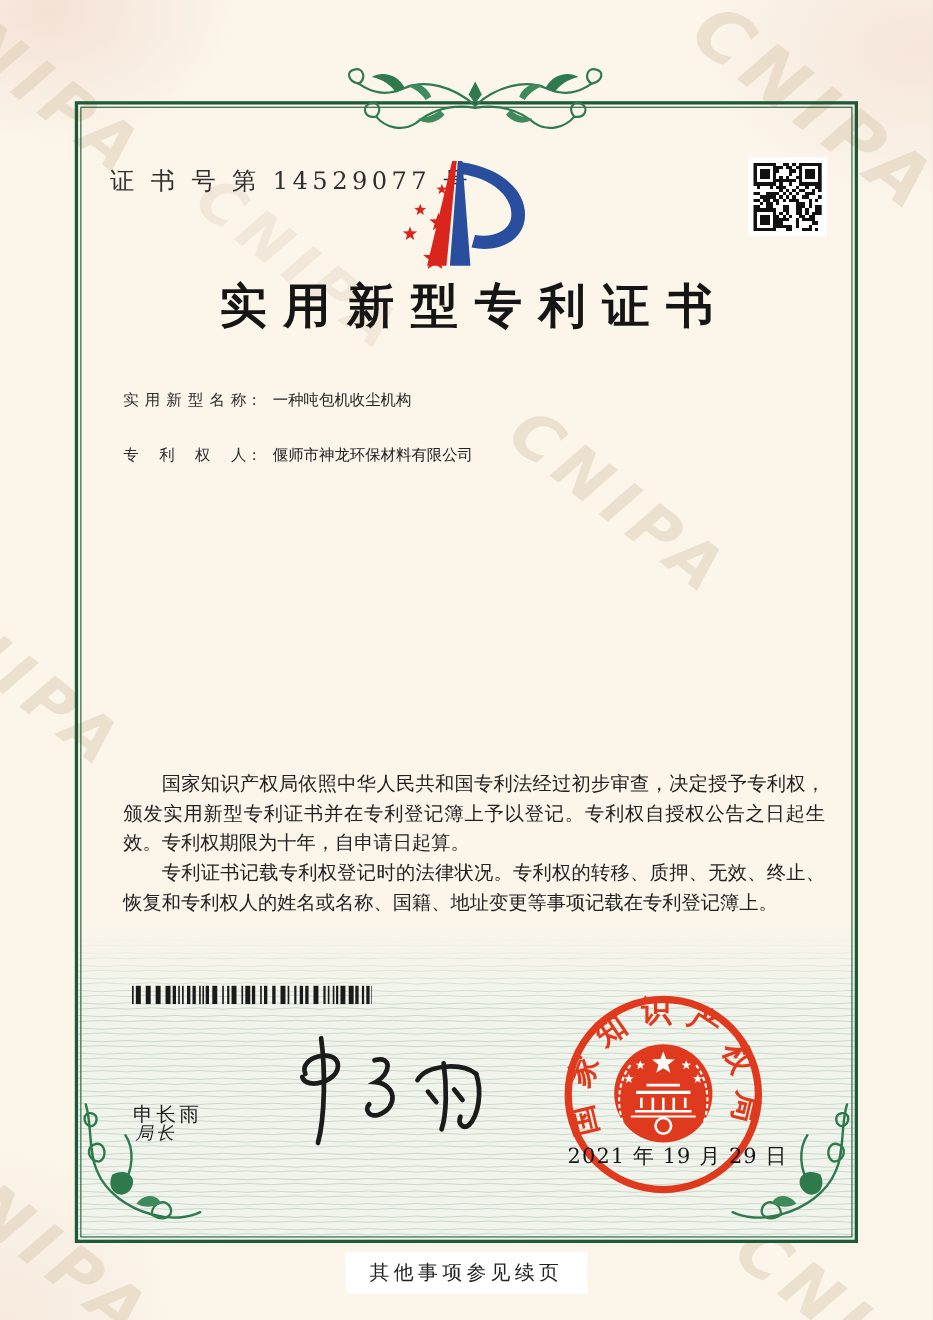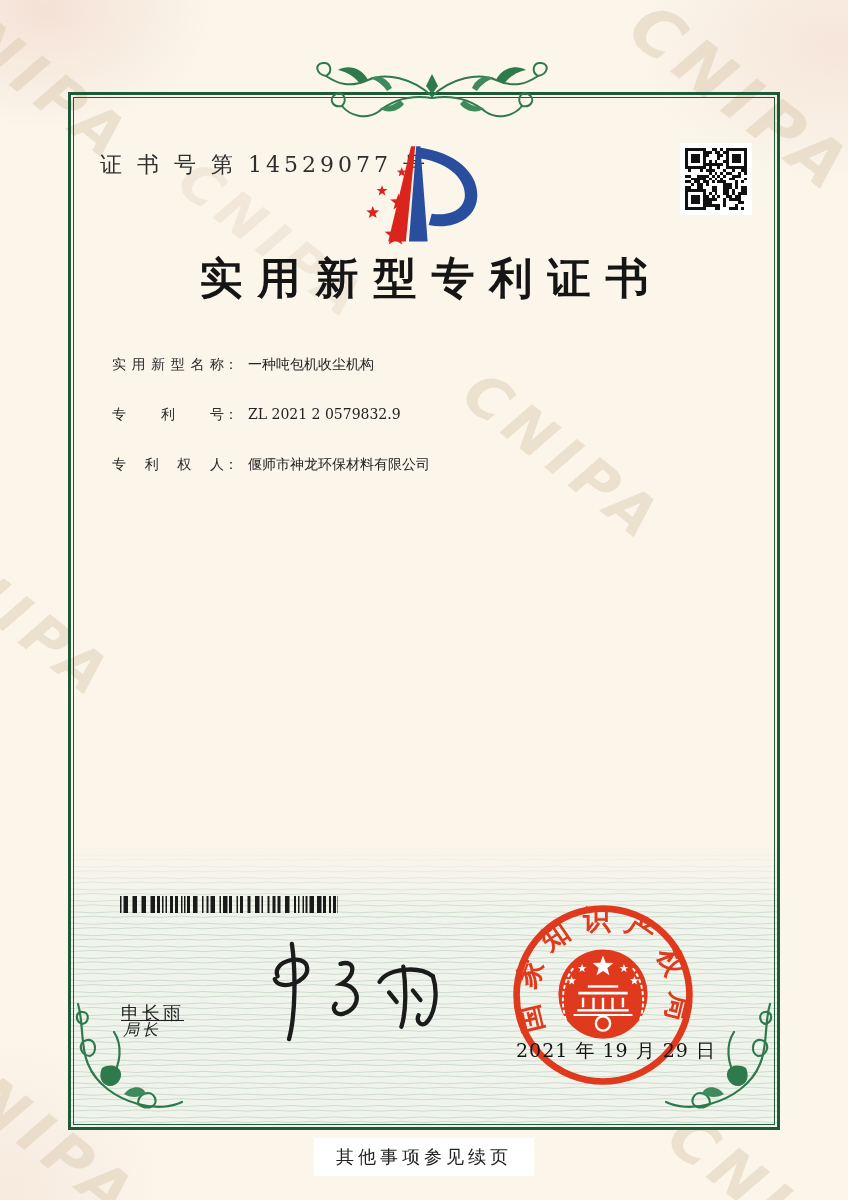--- a/index.html
+++ b/index.html
@@ -43,21 +43,21 @@
   .fvalue { margin-left:10px; color:#222; }
   .grant2 { position:absolute; left:320px; top:0; }
   
   .bodytext { position:absolute; left:112px; top:700px; width:638px;
     font-size:17.5px; line-height:27px; color:#222; text-align:justify; }
   .bodytext p { text-indent:2em; }
   
   .barcode { position:absolute; left:120px; top:896px; }
   
   .director-label { position:absolute; left:123px; top:1020px; font-size:16px; letter-spacing:3px; color:#1f1f1f;font-style:italic; }
-  .director-name  { position:absolute; left:121px; top:1001px; font-size:18px; letter-spacing:3px; color:#1f1f1f;text-decoration:underline; }
+  .director-name  { position:absolute; left:121px; top:1001px; font-size:18px; letter-spacing:3px; color:#1f1f1f; }
   .signature { position:absolute; left:250px; top:938px; }
   
   .seal { position:absolute; left:508px; top:900px; width:190px; height:190px; opacity:.94; }
   .seal-date { position:absolute; left:516px; top:1038px; width:190px; font-size:19px;
     letter-spacing:1px; color:#141414; white-space:nowrap; }
   
   .page-no { position:absolute; left:0; top:1094px; width:100%; text-align:center;
     font-size:16px; letter-spacing:3px; color:#333; }
   .continuation { position:absolute; left:50%; transform:translateX(-50%); top:1138px;
     background:#ffffff; padding:7px 22px; font-size:18px; letter-spacing:4px; color:#222; }
@@ -340,27 +340,28 @@
       <rect x="19" y="20" width="1" height="1" fill="#111"></rect>
     </svg>
 
   <div class="title">实用新型专利证书</div>
 
   <div class="fields">
     <div class="frow">
       <span class="flabel">实用新型名称</span><span class="fcolon">：</span><span class="fvalue">一种吨包机收尘机构</span>
     </div>
     <div class="frow">
-      <span class="flabel">专利号</span><span class="fcolon">：</span><span class="fvalue">ZL 2021 2 0579832.9</span>
-    </div>
-    <div class="frow">
       <span class="flabel">专利权人</span><span class="fcolon">：</span><span class="fvalue">偃师市神龙环保材料有限公司</span>
     </div>
   </div>
 
+  <div class="bodytext">
+    <p>国家知识产权局依照中华人民共和国专利法经过初步审查，决定授予专利权，颁发实用新型专利证书并在专利登记簿上予以登记。专利权自授权公告之日起生效。专利权期限为十年，自申请日起算。</p>
+    <p>专利证书记载专利权登记时的法律状况。专利权的转移、质押、无效、终止、恢复和专利权人的姓名或名称、国籍、地址变更等事项记载在专利登记簿上。</p>
+  </div>
 
   <svg class="barcode" id="barcode" width="218" height="17" viewBox="0 0 218 17">
       <rect x="0" y="0" width="1.5" height="17" fill="#1a1a1a"></rect>
       <rect x="3.5" y="0" width="4.5" height="17" fill="#1a1a1a"></rect>
       <rect x="12.5" y="0" width="4.5" height="17" fill="#1a1a1a"></rect>
       <rect x="21.5" y="0" width="4.5" height="17" fill="#1a1a1a"></rect>
       <rect x="30.5" y="0" width="4.5" height="17" fill="#1a1a1a"></rect>
       <rect x="37" y="0" width="3" height="17" fill="#1a1a1a"></rect>
       <rect x="42" y="0" width="1.5" height="17" fill="#1a1a1a"></rect>
       <rect x="45.5" y="0" width="1.5" height="17" fill="#1a1a1a"></rect>

